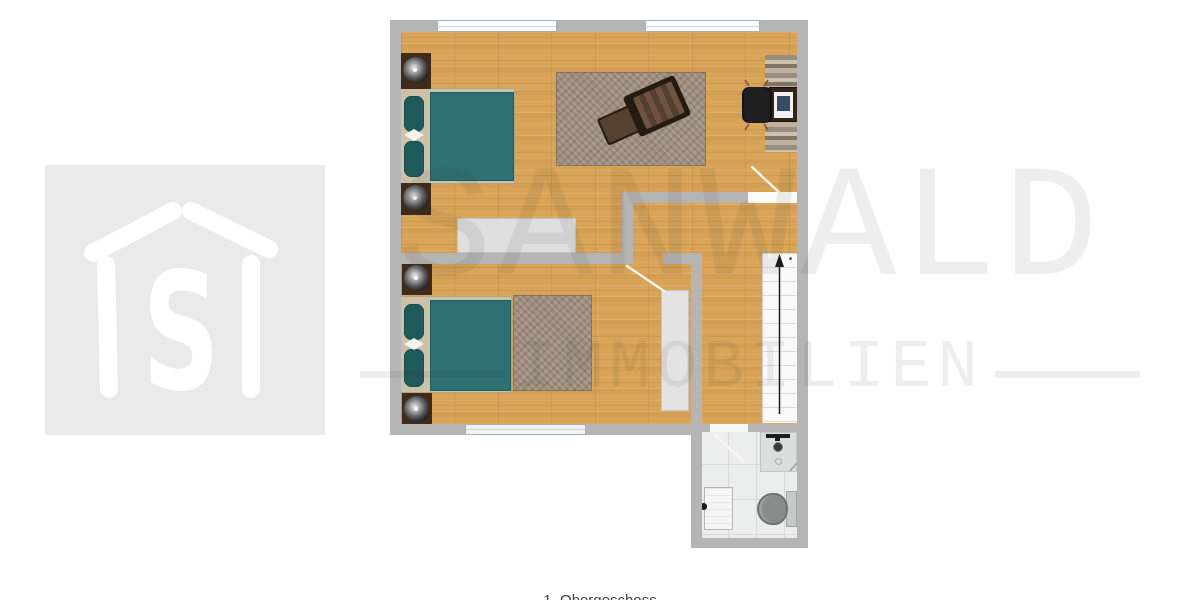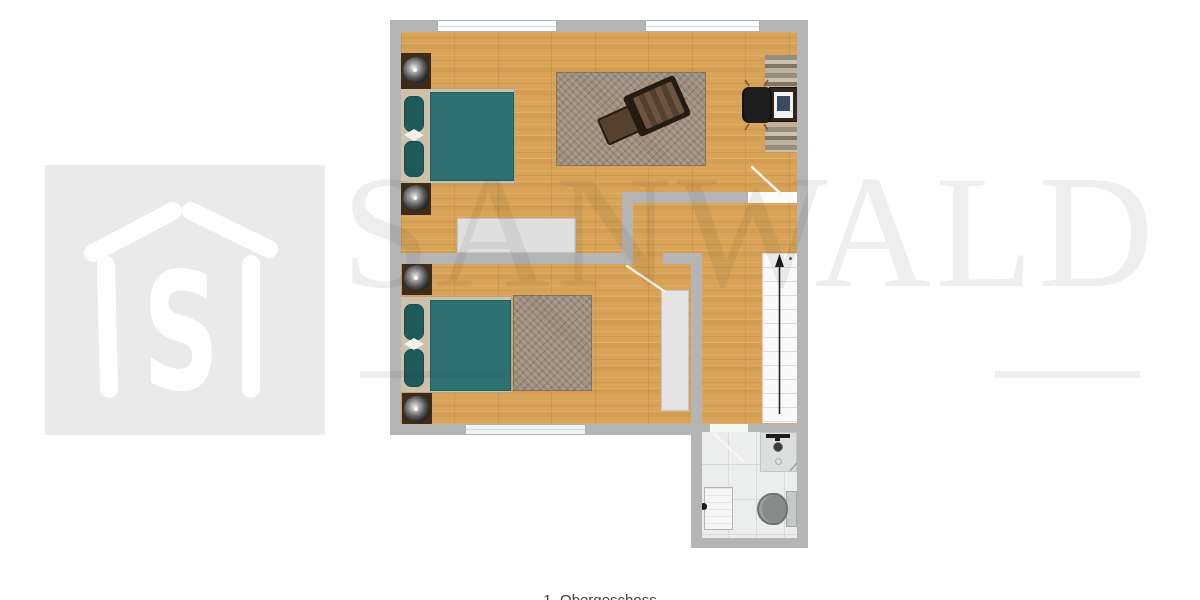--- a/index.html
+++ b/index.html
@@ -43,21 +43,21 @@
     background-image:repeating-linear-gradient(180deg,#dadada 0 1px,transparent 1px 14px);z-index:4;}
 
   .tiles{background-color:var(--tile,#eceeed);
     background-image:linear-gradient(90deg,var(--tile_line,#d7dad9) 1px,transparent 1px),linear-gradient(180deg,var(--tile_line,#d7dad9) 1px,transparent 1px);
     background-size:28px 35px;background-position:-2px -3px;z-index:3;}
 
   .overlay-svg{left:0;top:0;width:1200px;height:600px;z-index:9;pointer-events:none;}
 
   
   .wm{color:var(--watermark,rgba(47,47,47,.082));z-index:12;white-space:nowrap;line-height:1;
-      font-family:Liberation Serif, serif;pointer-events:none;}
+      font-family:Liberation Mono, monospace;pointer-events:none;}
   .wm1{left:750px;top:152px;transform:translateX(-50%);font-size:160px;letter-spacing:5px;}
   .wm2{left:750px;top:334px;transform:translateX(-50%);font-size:68px;letter-spacing:6px;}
   .wm-dash{background:var(--watermark,rgba(47,47,47,.082));z-index:12;height:7px;width:145px;top:371px;}
 
   .caption{left:600px;top:591px;transform:translateX(-50%);font-size:15px;color:#444;z-index:12;white-space:nowrap;}
 </style>
 </head>
 <body>
 
 <div class="canvas">
@@ -177,18 +177,19 @@
       <g stroke="#7a5a36" stroke-width="1.5">
         <path d="M749,86 l-4,-6"></path>
           <path d="M764,86 l4,-6"></path>
         <path d="M749,124 l-4,6"></path>
           <path d="M764,124 l4,6"></path>
       </g>
     </svg>
   </div>
 
   <div class="abs wm wm1">SANWALD</div>
+  <div class="abs wm wm2">IMMOBILIEN</div>
   <div class="abs wm-dash" style="left:360px;"></div>
   <div class="abs wm-dash" style="left:995px;"></div>
 
   <div class="abs caption">1. Obergeschoss</div>
 
 </div>
 
 </body></html>

